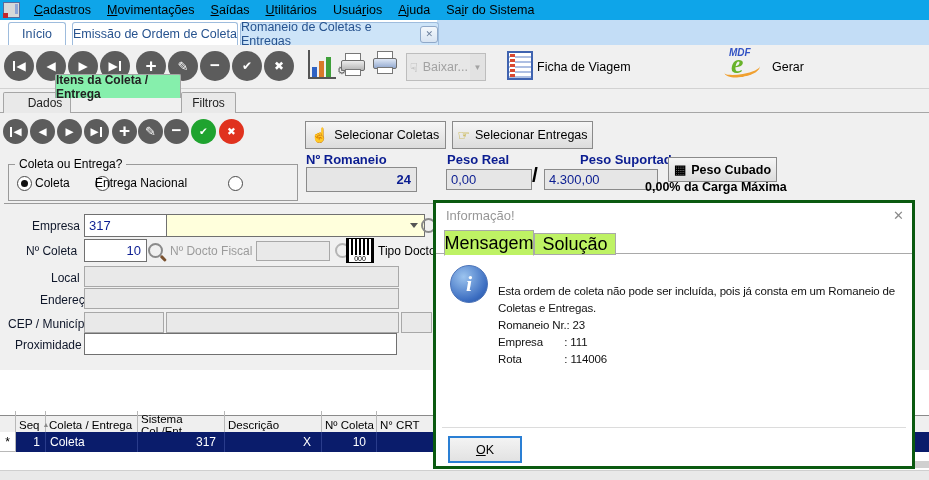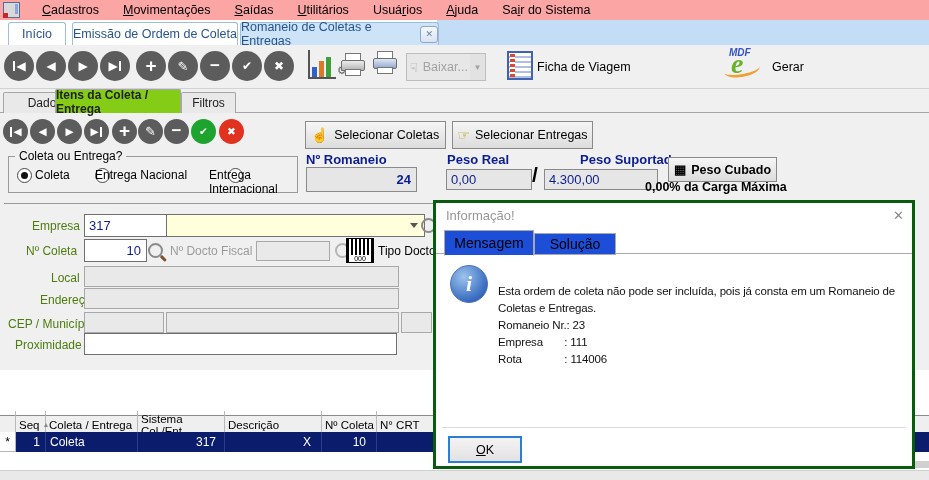--- a/index.html
+++ b/index.html
@@ -2,21 +2,21 @@
 <html><head>
 <meta charset="utf-8">
 <style>
   html,body{margin:0;padding:0;}
   body{font-family:"Liberation Sans",sans-serif;font-size:12px;color:#000;background:#fff;}
   #app{position:relative;width:929px;height:480px;overflow:hidden;background:#f0f0f0;}
   .a{position:absolute;}
   .accel{text-decoration:underline;}
 
   
-  .menubar{left:0;top:0;width:929px;height:20px;background:#fca5a5;display:flex;align-items:center;gap:8px;}
+  .menubar{left:0;top:0;width:929px;height:20px;background:#0ea5e9;display:flex;align-items:center;gap:0;}
   .appico{width:15px;height:14px;margin:0 6px 0 3px;background:#d8d8d8;border:1px solid #5a6b9a;position:relative;}
   .appico i{position:absolute;left:-1px;bottom:-1px;width:5px;height:5px;background:#c3262b;}
   .appico b{position:absolute;right:1px;top:1px;width:3px;height:10px;background:#8fa6d8;}
   .mitem{padding:2px 8px;cursor:default;font-size:12.5px;}
 
   
   .tabstrip{left:0;top:20px;width:929px;height:25px;background:#fff;}
   .tabfill{left:437px;top:20px;width:492px;height:25px;background:#c3ddf6;border-bottom:1px solid #aecbe8;}
   .mtab{top:22px;height:22px;background:#fff;border:1px solid #9ebcdd;border-bottom:none;border-radius:3px 3px 0 0;color:#27538f;display:flex;align-items:center;justify-content:center;font-size:12.5px;}
   .mtab.active{background:#cde4f8;}
@@ -53,33 +53,33 @@
   .fichaico i{position:absolute;left:1px;top:1px;bottom:1px;width:5px;background:repeating-linear-gradient(#d84a33 0 3px,#fff 3px 5px);}
 
   .mdfe{width:42px;height:34px;}
   .mdfe .mdf{position:absolute;left:5px;top:0;font-style:italic;font-weight:bold;font-size:10px;color:#3353c4;letter-spacing:0;}
   .mdfe .bige{position:absolute;left:7px;top:1px;font-family:"Liberation Serif",serif;font-style:italic;font-weight:bold;font-size:28px;color:#69b32a;}
   .mdfe .swoosh{position:absolute;left:0;bottom:4px;width:36px;height:12px;border-bottom:3px solid #f0a030;border-radius:50%;transform:rotate(-10deg);}
 
   
   .subtabs{left:0;top:89px;width:929px;height:23px;background:#f0f0f0;border-bottom:1px solid #a6a6a6;}
   .stab{display:flex;align-items:center;justify-content:center;font-size:12px;border:1px solid #a6a6a6;border-bottom:none;border-radius:2px 2px 0 0;background:#e9e9e9;color:#222;}
-  .stab.active{background:#84cc16;height:23px;top:89px;z-index:2;font-weight:bold;}
+  .stab.active{background:#86efac;height:23px;top:74px;z-index:2;font-weight:bold;}
 
   .mag{width:11px;height:11px;border:2px solid #8a8a8a;border-radius:50%;}
   .mag i{position:absolute;width:7px;height:2.5px;background:#7a5230;transform:rotate(45deg);right:-6px;bottom:-3px;border-radius:1px;}
   .mag.dis{border-color:#b5b5b5;}
   .mag.dis i{background:#b5b5b5;}
 
   
   .gbox{border:1px solid #9a9a9a;}
   .legend{position:absolute;top:-8px;left:6px;background:#f0f0f0;padding:0 4px;font-size:12px;}
   .radio{width:13px;height:13px;border-radius:50%;border:1px solid #4a4a4a;background:#fff;display:inline-block;position:relative;}
   .radio.checked:after{content:"";position:absolute;inset:3px;background:#111;border-radius:50%;}
-  .navylbl{color:#4d7c0f;}
+  .navylbl{color:#0f172a;}
   .boldlbl{color:#0b1d91;font-weight:bold;font-size:13px;}
   .field{border:1px solid #707070;background:#fff;color:#0b1d91;font-size:13px;display:flex;align-items:center;}
   .field.ro{background:#e6e6e6;border-color:#8a8a8a;}
   .field.dis{background:#e9e9e9;border-color:#a8a8a8;}
   .field.yellow{background:#ffffdc;}
   .rt{justify-content:flex-end;padding-right:5px;}
   .lt{padding-left:4px;}
   .chev{width:0;height:0;border-left:4px solid transparent;border-right:4px solid transparent;border-top:5px solid #555;}
   .barcode{width:26px;height:23px;background:repeating-linear-gradient(90deg,#000 0 2px,#fff 2px 4px);border:1px solid #000;}
   .barcode s{position:absolute;bottom:0;left:3px;right:3px;background:#fff;color:#000;font-size:7px;line-height:7px;text-align:center;text-decoration:none;}
@@ -88,21 +88,21 @@
   .gridhead{background:#efefef;border-top:1px solid #8a8a8a;border-bottom:1px solid #8a8a8a;display:flex;align-items:center;font-size:11.5px;}
   .hcell{border-right:1px solid #b8b8b8;height:28px;display:flex;align-items:center;padding-left:3px;box-sizing:border-box;}
   .drow{background:#0a1c6b;color:#fff;display:flex;font-size:12px;}
   .dcell{border-right:1px solid #2a3c8b;height:20px;display:flex;align-items:center;box-sizing:border-box;}
   .sortg{color:#8a8a8a;font-size:7px;margin-left:3px;}
 
   
   .dialog{left:433px;top:200px;width:476px;height:263px;border:3px solid #0a5a10;background:#fff;z-index:50;}
   .dlg-title{position:absolute;left:10px;top:5px;color:#979797;font-size:13px;}
   .dlg-close{position:absolute;right:8px;top:5px;color:#8a8a8a;font-size:13px;cursor:default;}
-  .dtab{position:absolute;border:1px solid #a9a9a9;background:#1d4ed8;display:flex;align-items:center;justify-content:center;font-size:14px;}
+  .dtab{position:absolute;border:1px solid #a9a9a9;background:#bef264;display:flex;align-items:center;justify-content:center;font-size:18px;}
   .dtabline{position:absolute;left:0;right:0;top:50px;height:1px;background:#a9a9a9;}
   .infoico{position:absolute;left:14px;top:62px;width:36px;height:36px;border-radius:50%;background:radial-gradient(circle at 35% 30%,#9cc4ef,#3a6cc0 70%,#274f96);border:1px solid #4a72b8;color:#fff;display:flex;align-items:center;justify-content:center;font-family:"Liberation Serif",serif;font-style:italic;font-weight:bold;font-size:22px;}
   .msg{position:absolute;left:62px;top:80px;width:408px;white-space:pre;font-size:11.5px;letter-spacing:-0.15px;line-height:17px;color:#111;}
   .dlg-sep{position:absolute;left:6px;right:6px;top:224px;height:1px;background:#dcdcdc;}
   .okbtn{position:absolute;left:12px;top:233px;width:70px;height:23px;border:2px solid #2a7fd4;background:linear-gradient(#f3f3f3,#e2e2e2);display:flex;align-items:center;justify-content:center;font-size:12.5px;}
 </style>
 </head>
 <body>
 
 <div id="app">
@@ -245,28 +245,27 @@
 
   <div class="a btn" style="left:305px;top:121px;width:139px;height:26px;">
     <span style="color:#b89b00;font-size:14px;">☝</span>
     <span>Selecionar Coletas</span>
   </div>
   <div class="a btn" style="left:452px;top:121px;width:139px;height:26px;">
     <span style="color:#b89b00;font-size:14px;">☞</span>
     <span>Selecionar Entregas</span>
   </div>
 
-  <div class="a gbox" style="left:8px;top:156px;width:288px;height:35px;">
+  <div class="a gbox" style="left:8px;top:164px;width:288px;height:35px;">
     <span class="legend">Coleta ou Entrega?</span>
     <span class="a radio checked" style="left:8px;top:11px;"></span>
     <span class="a" style="left:26px;top:11px;">Coleta</span>
     <span class="a radio" style="left:68px;top:11px;"></span>
     <span class="a" style="left:86px;top:11px;">Entrega Nacional</span>
     <span class="a radio" style="left:182px;top:11px;"></span>
-    <span class="a" style="left:200px;top:11px;">Entrega Internacional</span>
   </div>
 
   <span class="a boldlbl" style="left:306px;top:152px;">Nº Romaneio</span>
   <div class="a field ro rt" style="left:306px;top:167px;width:104px;height:23px;font-weight:bold;">
       <span>24</span>
     </div>
 
   <span class="a boldlbl" style="left:447px;top:152px;">Peso Real</span>
   <div class="a field ro lt" style="left:446px;top:169px;width:80px;height:19px;">
       <span>0,00</span>

